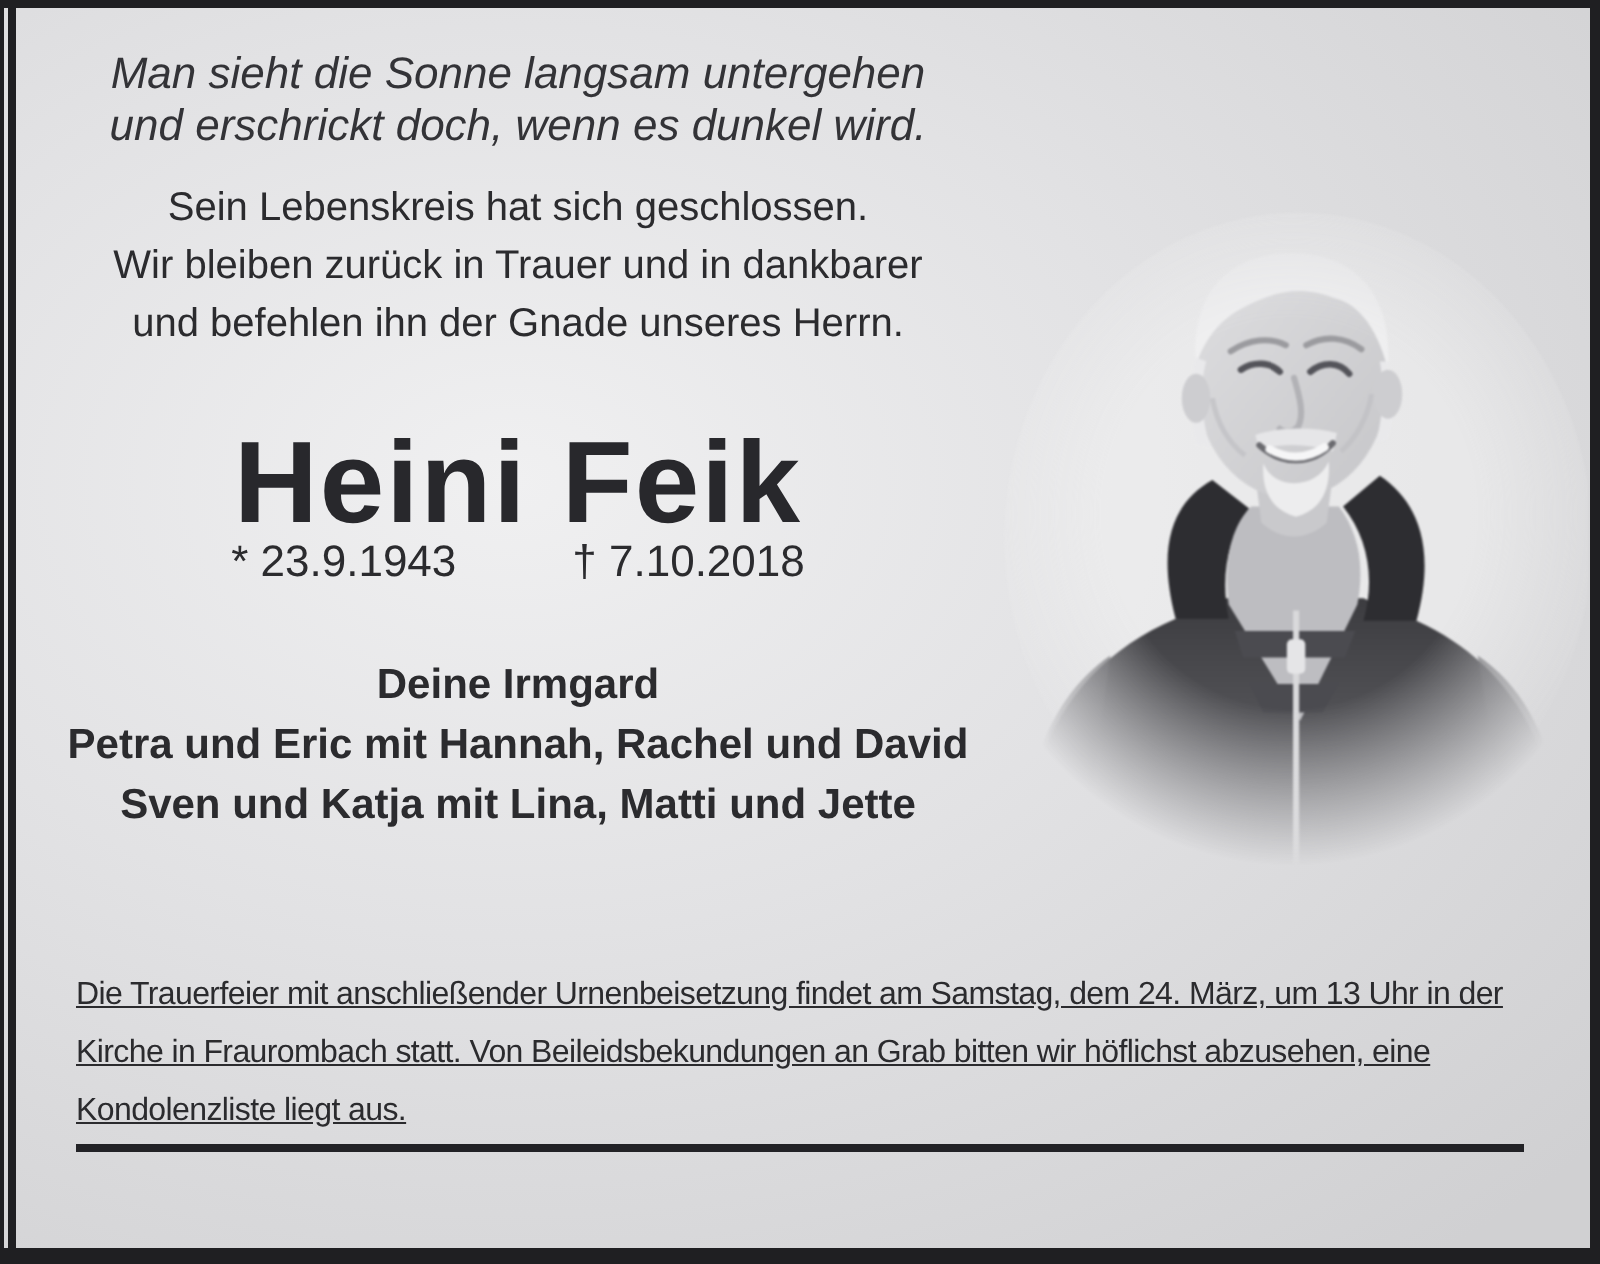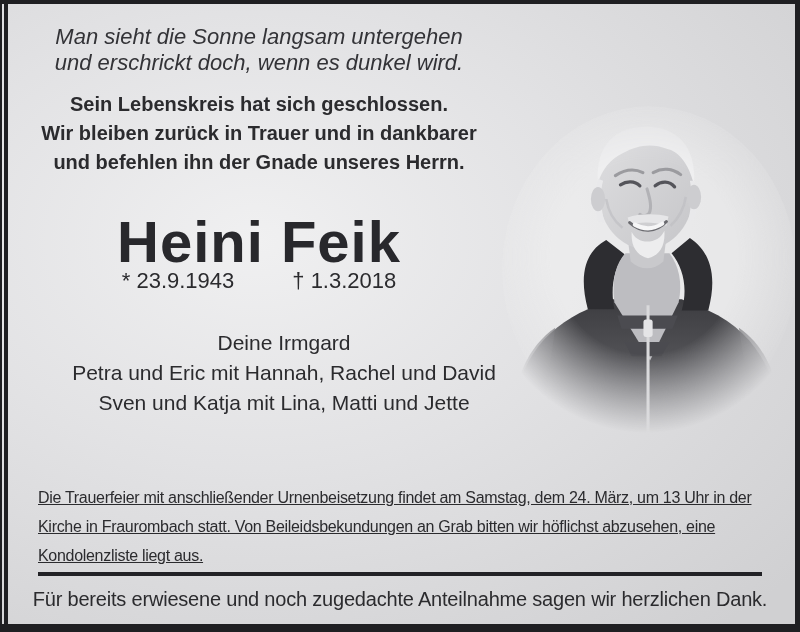--- a/index.html
+++ b/index.html
@@ -31,42 +31,40 @@
     top: 24px;
     font-style: italic;
     font-size: 22px;
     line-height: 26px;
     color: #333337;
   }
   .intro {
     top: 90px;
     font-size: 20px;
     line-height: 29px;
-    font-weight: bold;
   }
   .deceased-name {
     top: 208px;
     font-size: 58px;
     font-weight: bold;
     letter-spacing: 1px;
     color: #28282c;
   }
   .dates {
     top: 268px;
     font-size: 22px;
     display: flex;
     justify-content: center;
     gap: 58px;
   }
   .mourners {
     top: 328px;
     font-size: 21px;
-    font-weight: normal;
+    font-weight: bold;
     line-height: 30px;
-    margin-left: 25px;
   }
   .dateline {
     position: absolute;
     left: 38px;
     top: 444px;
     font-size: 20px;
   }
   .funeral {
     position: absolute;
     left: 38px;
@@ -128,35 +126,34 @@
   <div class="col intro">
     <div>Sein Lebenskreis hat sich geschlossen.</div>
     <div>Wir bleiben zurück in Trauer und in dankbarer</div>
     <div>und befehlen ihn der Gnade unseres Herrn.</div>
   </div>
 
   <div class="col deceased-name">Heini Feik</div>
 
   <div class="col dates">
     <span>* 23.9.1943</span>
-    <span>† 1.3.2018</span>
+    <span>† 7.10.2018</span>
   </div>
 
   <div class="col mourners">
     <div>Deine Irmgard</div>
     <div>Petra und Eric mit Hannah, Rachel und David</div>
     <div>Sven und Katja mit Lina, Matti und Jette</div>
   </div>
 
 
   <div class="funeral">Die Trauerfeier mit anschließender Urnenbeisetzung findet am Samstag, dem 24. März, um 13 Uhr in der Kirche in Fraurombach statt. Von Beileidsbekundungen an Grab bitten wir höflichst abzusehen, eine Kondolenzliste liegt aus.</div>
 
   <div class="rule"></div>
 
-  <div class="thanks">Für bereits erwiesene und noch zugedachte Anteilnahme sagen wir herzlichen Dank.</div>
 
   <div class="photo">
     <svg viewBox="0 0 290 325" xmlns="http://www.w3.org/2000/svg">
       <defs>
         <linearGradient id="jg" x1="0" y1="0" x2="0" y2="1">
           <stop offset="0" stop-color="#3c3c40"></stop>
           <stop offset="1" stop-color="#6e6e72"></stop>
         </linearGradient>
         <linearGradient id="hg" x1="0" y1="0" x2="1" y2="1">
           <stop offset="0" stop-color="#dedee0"></stop>

